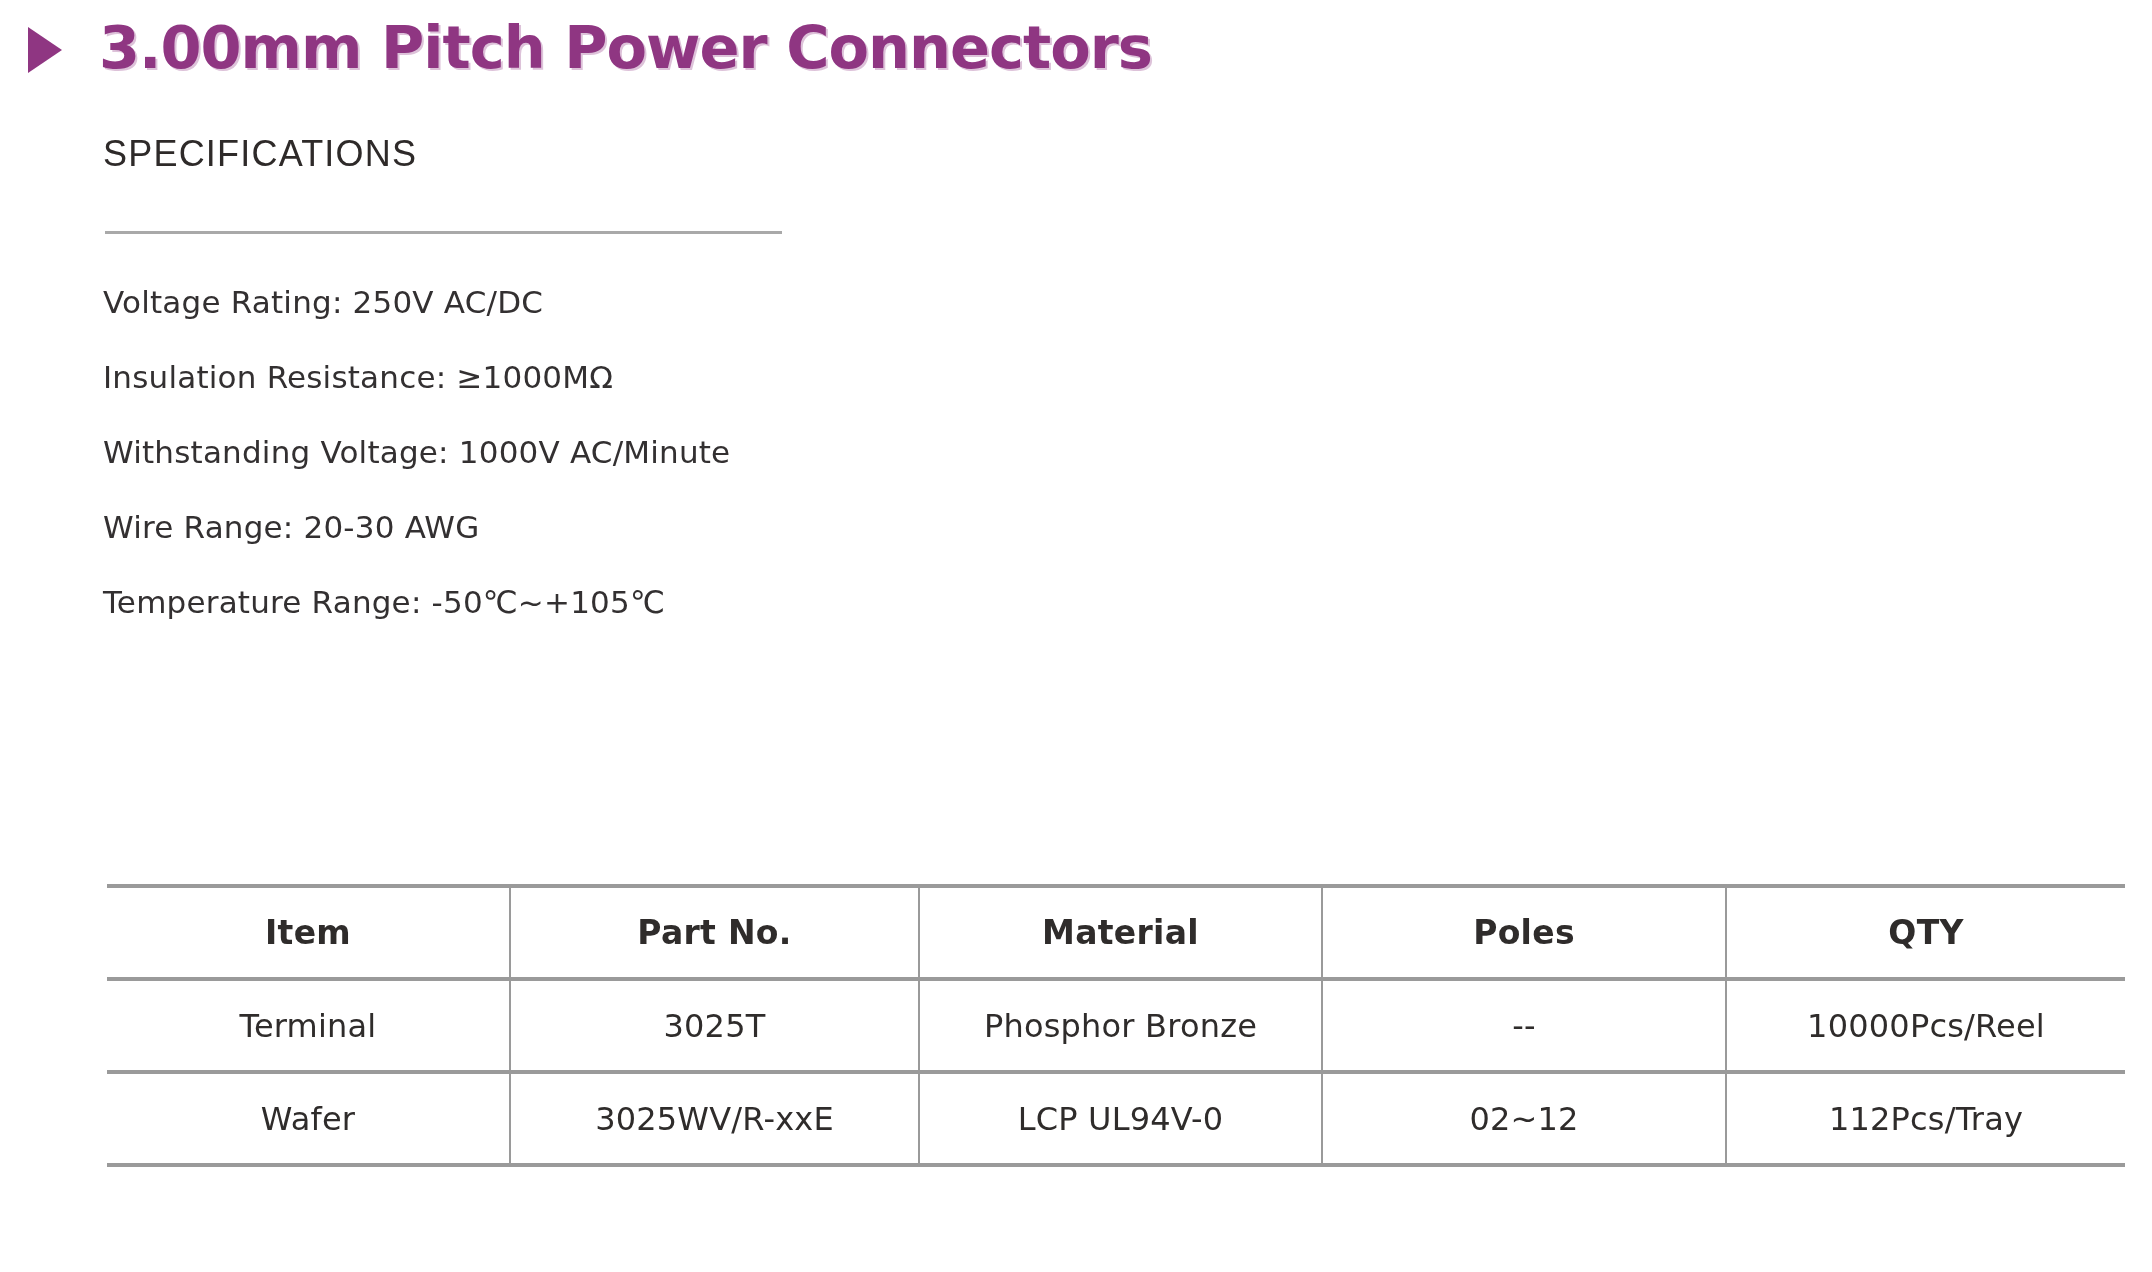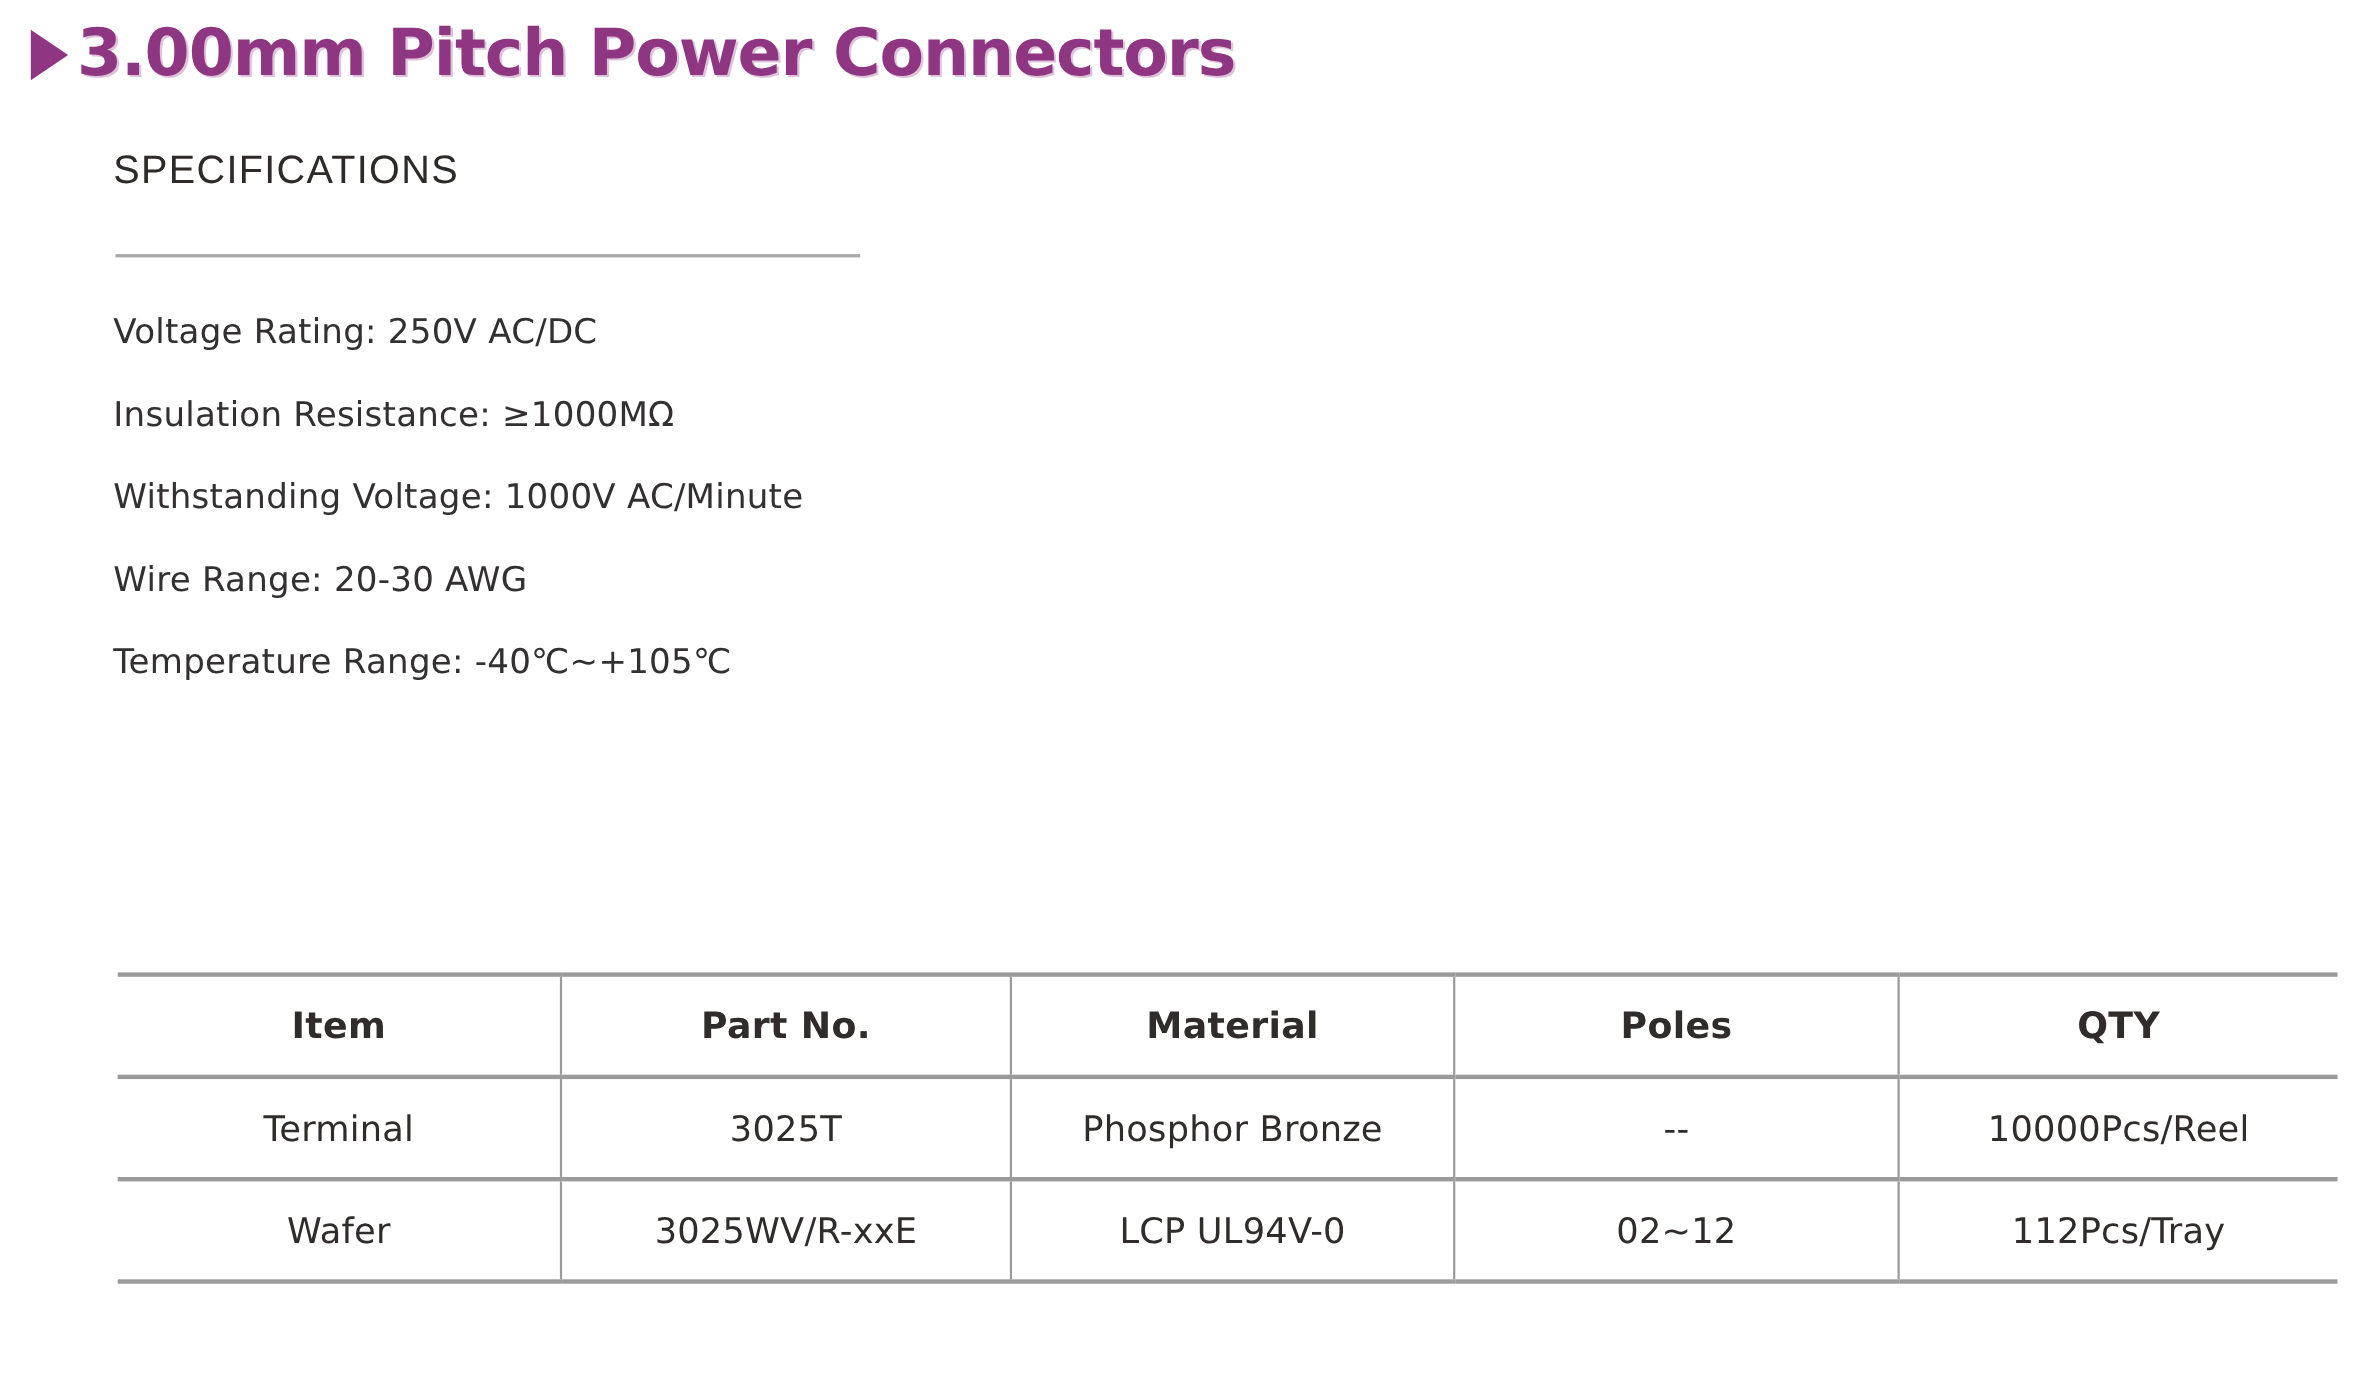--- a/index.html
+++ b/index.html
@@ -15,21 +15,21 @@
     position: relative;
   }
 
   
   .title-row {
     position: absolute;
     left: 28px;
     top: 18px;
     display: flex;
     align-items: center;
-    gap: 8px;
+    gap: 37px;
   }
   .title-arrow {
     width: 0;
     height: 0;
     border-top: 23px solid transparent;
     border-bottom: 23px solid transparent;
     border-left: 34px solid #8f3682;
     margin-top: 4px;
   }
   .title-text {
@@ -139,21 +139,21 @@
 </div>
 
 <div class="spec-heading">SPECIFICATIONS</div>
 <div class="spec-rule"></div>
 
 <div class="spec-list">
   <div class="spec-item">Voltage Rating: 250V AC/DC</div>
   <div class="spec-item">Insulation Resistance: ≥1000MΩ</div>
   <div class="spec-item">Withstanding Voltage: 1000V AC/Minute</div>
   <div class="spec-item">Wire Range: 20-30 AWG</div>
-  <div class="spec-item">Temperature Range: -40℃~+105℃</div>
+  <div class="spec-item">Temperature Range: -50℃~+105℃</div>
 </div>
 
 <table class="spec-table">
   <colgroup>
     <col class="c-item">
       <col class="c-part">
       <col class="c-material">
       <col class="c-poles">
       <col class="c-qty">
   </colgroup>

